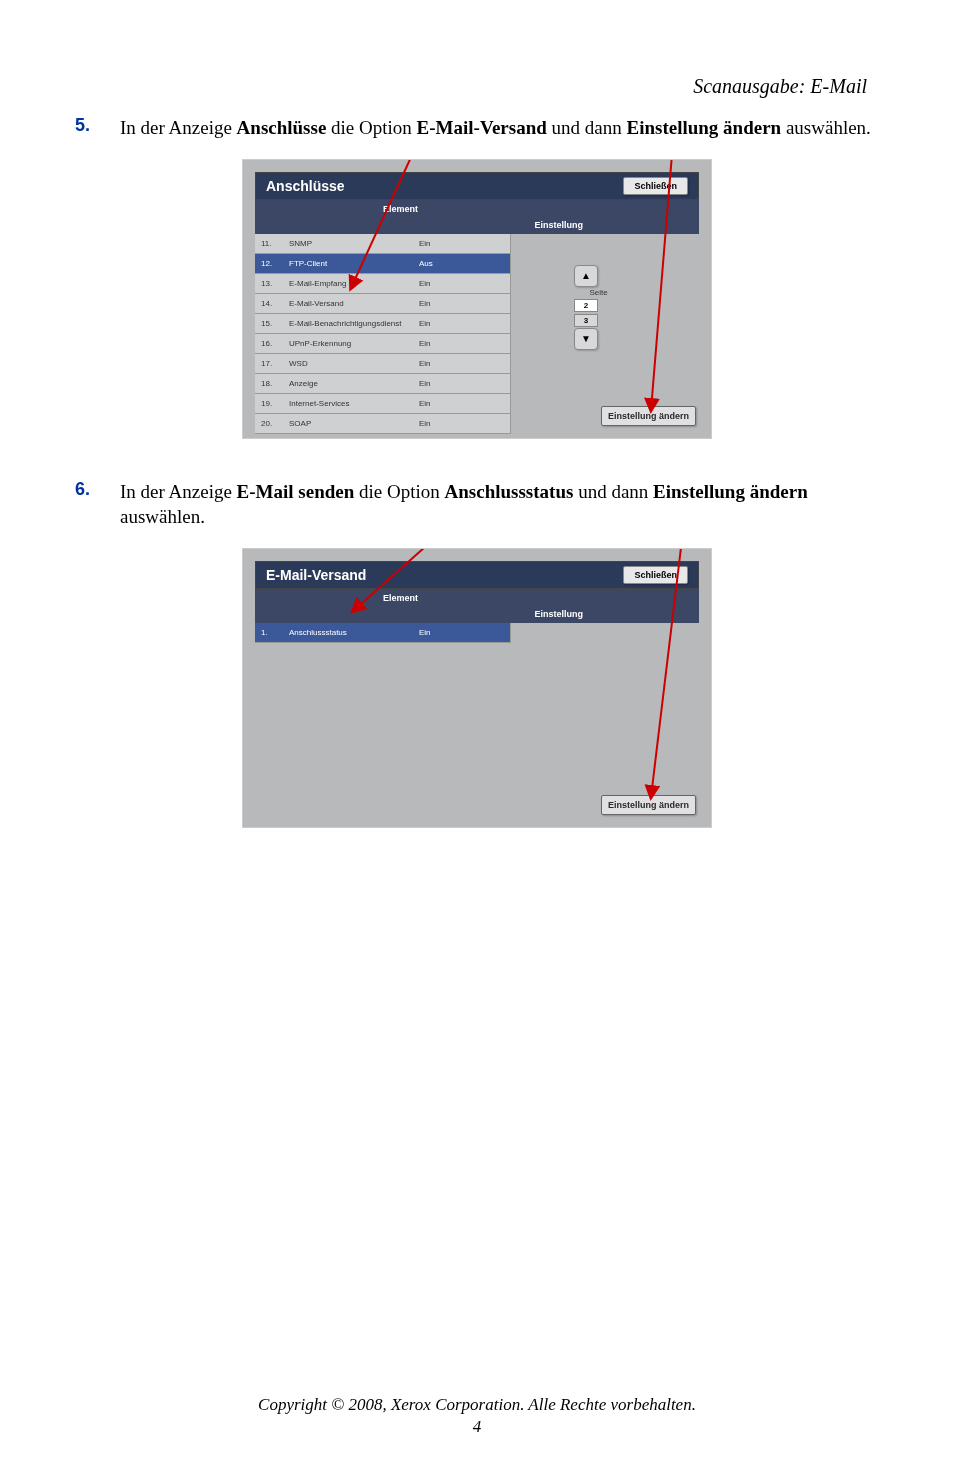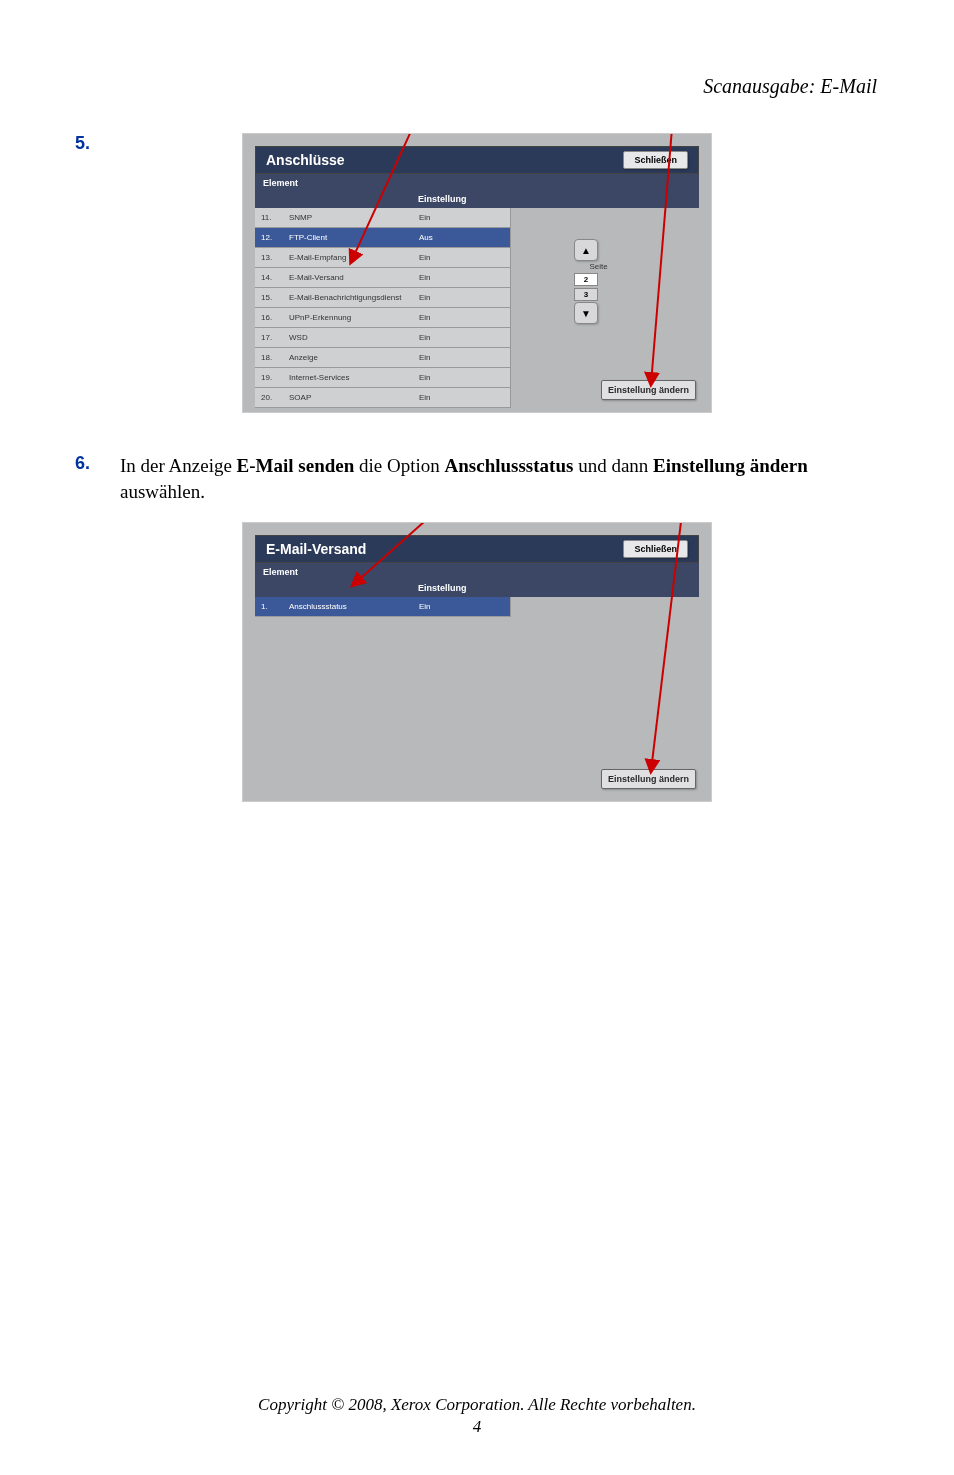--- a/index.html
+++ b/index.html
@@ -7,21 +7,21 @@
       font-family: "Times New Roman", Times, serif;
       background: #fff;
       width: 954px;
       height: 1475px;
       position: relative;
       color: #000;
     }
     .page-header {
       position: absolute;
       top: 75px;
-      right: 77px;
+      right: 87px;
       font-style: italic;
       font-size: 20px;
     }
     .content {
       position: absolute;
       top: 115px;
       left: 75px;
       right: 75px;
     }
     .step {
@@ -86,20 +86,21 @@
     }
     .table-header {
       background: #3b4765;
       color: #fff;
       font-family: Arial, sans-serif;
       font-size: 9px;
       font-weight: bold;
       padding: 4px 8px;
       margin: 0 12px;
       display: flex;
+      text-align: right;
     }
     .col-el { width: 155px; }
     .col-ei { width: 165px; margin-top: 16px; }
     .table-rows { margin: 0 12px; width: 256px; }
     .table-row {
       background: #cfd0d1;
       border-bottom: 1px solid #999;
       border-right: 1px solid #999;
       padding: 3px 6px;
       font-family: Arial, sans-serif;
@@ -187,20 +188,23 @@
   </style>
 </head>
 <body>
 
 <div class="page-header">Scanausgabe: E-Mail</div>
 
 <div class="content">
 
   <div class="step">
     <span class="step-num">5.</span>
+    <div class="step-text">
+      <span>In der Anzeige </span><span class="bold">Anschlüsse</span><span> die Option </span><span class="bold">E-Mail-Versand</span><span> und dann </span><span class="bold">Einstellung ändern</span><span> auswählen.</span>
+    </div>
 
     <div class="panel-wrap" id="panel1">
       <div class="panel-header">
         <span>Anschlüsse</span>
         <button class="close-btn">Schließen</button>
       </div>
       <div class="table-header">
         <span class="col-el">Element</span>
         <span class="col-ei">Einstellung</span>
       </div>

